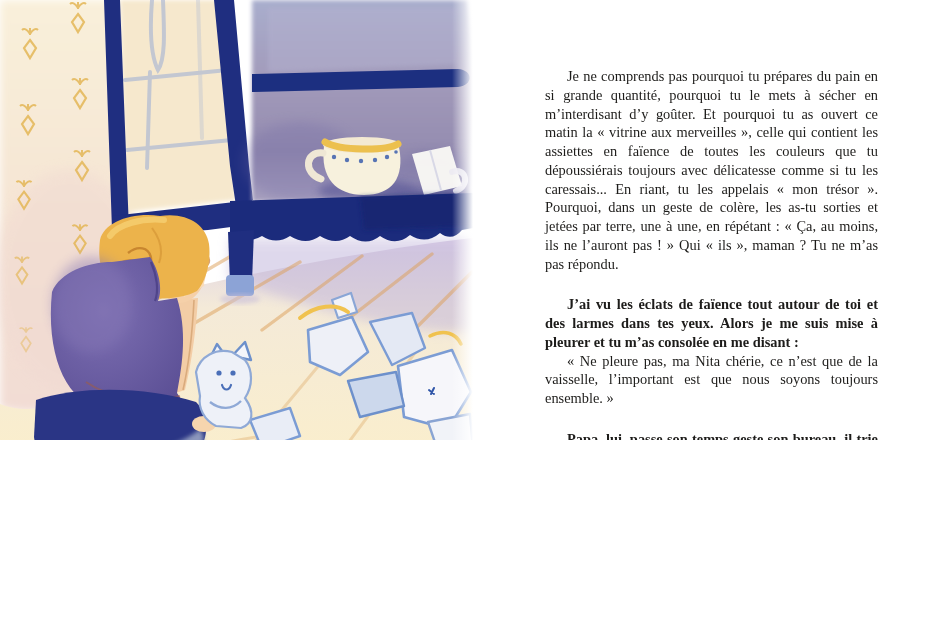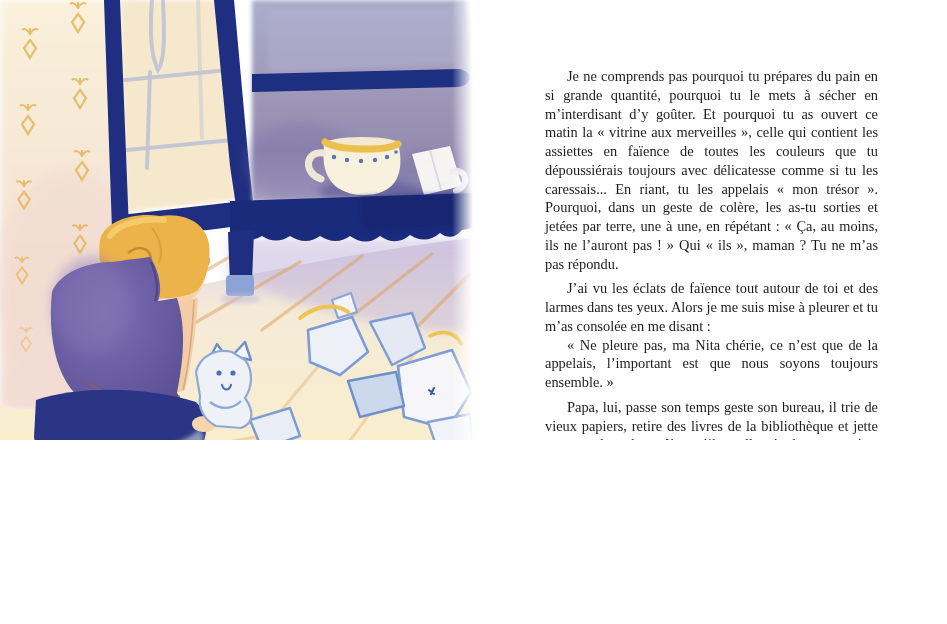--- a/index.html
+++ b/index.html
@@ -9,21 +9,21 @@
   }
   .page-left{position:absolute;left:0;top:0;width:473px;height:624px;}
   .page-right{position:absolute;left:473px;top:0;width:474px;height:624px;background:#ffffff;}
   .illustration{display:block;width:473px;height:624px;}
   .story{
     position:absolute;left:72px;top:67px;width:333px;
     font-size:14.4px;line-height:18.75px;color:#1d1c1a;
     text-align:justify;
   }
   .story p{margin:0;text-indent:22px;}
-  .story p.gap{margin-top:6px;}
+  .story p.gap{margin-top:22px;font-weight:bold;}
   .page-number{
     position:absolute;left:229px;top:566px;width:20px;text-align:center;
     font-size:15px;color:#1d1c1a;
   }
   .bread{position:absolute;left:280px;top:501px;width:148px;height:100px;}
 </style>
 </head>
 <body>
 
 <div class="spread">
@@ -307,21 +307,21 @@
       </g>
 
       <rect x="452" y="0" width="21" height="624" fill="url(#fadeG)"></rect>
     </svg>
   </div>
 
   <div class="page-right">
     <div class="story">
       <p>Je ne comprends pas pourquoi tu prépares du pain en si grande quantité, pourquoi tu le mets à sécher en m’interdisant d’y goûter. Et pourquoi tu as ouvert ce matin la « vitrine aux merveilles », celle qui contient les assiettes en faïence de toutes les couleurs que tu dépoussiérais toujours avec délicatesse comme si tu les caressais... En riant, tu les appelais « mon trésor ». Pourquoi, dans un geste de colère, les as-tu sorties et jetées par terre, une à une, en répétant : « Ça, au moins, ils ne l’auront pas ! » Qui « ils », maman ? Tu ne m’as pas répondu.</p>
       <p class="gap">J’ai vu les éclats de faïence tout autour de toi et des larmes dans tes yeux. Alors je me suis mise à pleurer et tu m’as consolée en me disant :</p>
-      <p>« Ne pleure pas, ma Nita chérie, ce n’est que de la appelais, l’important est que nous soyons toujours ensemble. »</p>
+      <p>« Ne pleure pas, ma Nita chérie, ce n’est que de la vaisselle, l’important est que nous soyons toujours ensemble. »</p>
       <p class="gap">Papa, lui, passe son temps geste son bureau, il trie de vieux papiers, retire des livres de la bibliothèque et jette tout ça dans le poêle qu’il a allumé alors que c’est presque l’été et qu’il fait chaud.</p>
     </div>
 
     <svg class="bread" viewBox="0 0 150 100" xmlns="http://www.w3.org/2000/svg">
       <defs>
         <radialGradient id="breadG" cx="0.45" cy="0.55" r="0.75">
           <stop offset="0" stop-color="#e2a93c"></stop>
             <stop offset="0.7" stop-color="#cf8f28"></stop>
             <stop offset="1" stop-color="#b5761f"></stop>
         </radialGradient>

